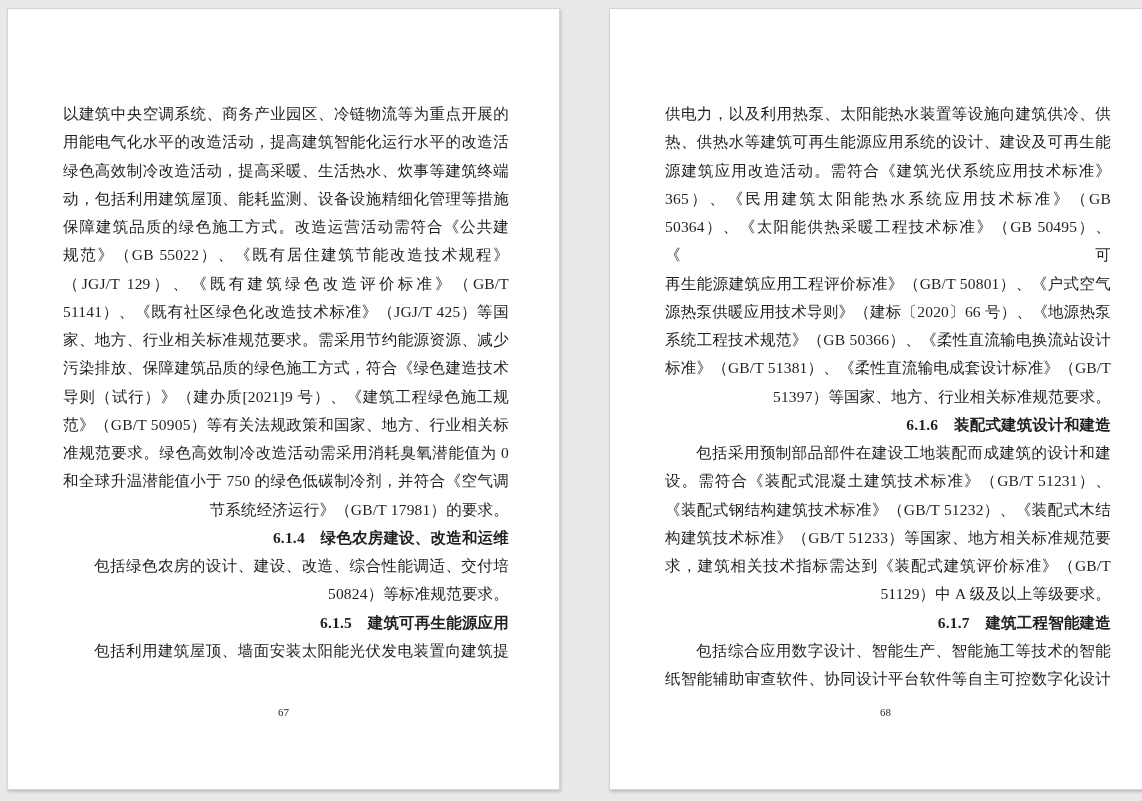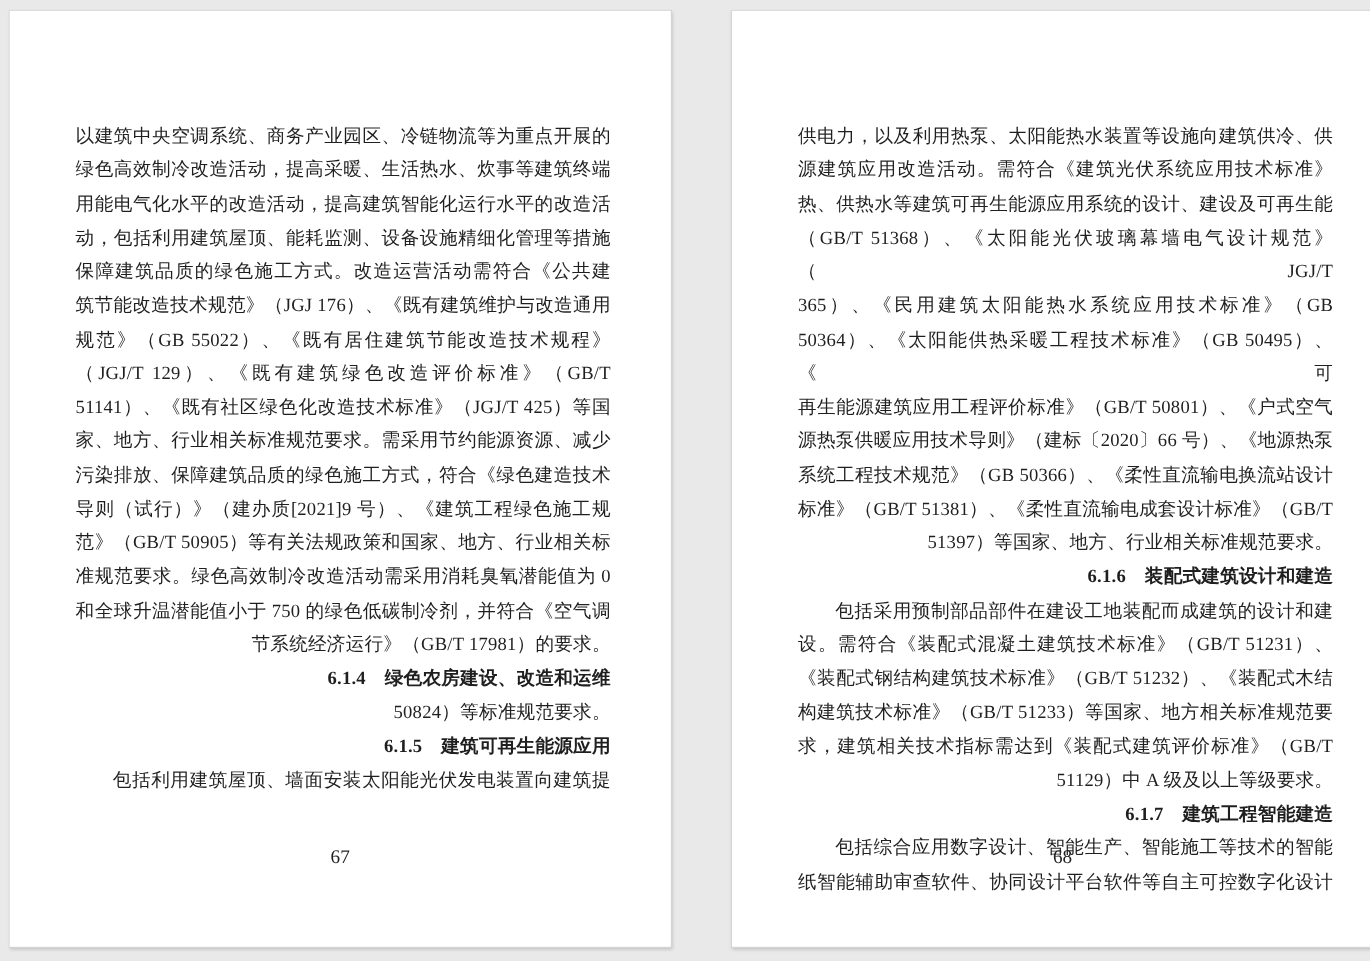--- a/index.html
+++ b/index.html
@@ -52,61 +52,60 @@
     font-weight: bold;
     padding-left: 31px;
     text-align: right;
   }
   .page-number {
     position: absolute;
     top: 697px;
     left: 0;
     width: 100%;
     text-align: center;
-    font-size: 16px;
+    font-size: 11px;
     color: #1f1f1f;
   }
 </style>
 </head>
 <body>
 
 <div class="viewer">
 
   <div class="page left">
     <div class="text-block">
         <div class="line just">以建筑中央空调系统、商务产业园区、冷链物流等为重点开展的</div>
+        <div class="line just">用能电气化水平的改造活动，提高建筑智能化运行水平的改造活</div>
         <div class="line just">绿色高效制冷改造活动，提高采暖、生活热水、炊事等建筑终端</div>
-        <div class="line just">用能电气化水平的改造活动，提高建筑智能化运行水平的改造活</div>
         <div class="line just">动，包括利用建筑屋顶、能耗监测、设备设施精细化管理等措施</div>
         <div class="line just">保障建筑品质的绿色施工方式。改造运营活动需符合《公共建</div>
-        <div class="line just">筑节能改造技术规范》（JGJ 176）、《既有建筑维护与改造通用</div>
         <div class="line just">规范》（GB 55022）、《既有居住建筑节能改造技术规程》</div>
         <div class="line just">（JGJ/T 129）、《既有建筑绿色改造评价标准》（GB/T</div>
         <div class="line just">51141）、《既有社区绿色化改造技术标准》（JGJ/T 425）等国</div>
         <div class="line just">家、地方、行业相关标准规范要求。需采用节约能源资源、减少</div>
         <div class="line just">污染排放、保障建筑品质的绿色施工方式，符合《绿色建造技术</div>
         <div class="line just">导则（试行）》（建办质[2021]9 号）、《建筑工程绿色施工规</div>
         <div class="line just">范》（GB/T 50905）等有关法规政策和国家、地方、行业相关标</div>
         <div class="line just">准规范要求。绿色高效制冷改造活动需采用消耗臭氧潜能值为 0</div>
         <div class="line just">和全球升温潜能值小于 750 的绿色低碳制冷剂，并符合《空气调</div>
         <div class="line plain">节系统经济运行》（GB/T 17981）的要求。</div>
         <div class="line heading">6.1.4　绿色农房建设、改造和运维</div>
+        <div class="line just indent">包括绿色农房的设计、建设、改造、综合性能调适、交付培</div>
         <div class="line plain">50824）等标准规范要求。</div>
         <div class="line heading">6.1.5　建筑可再生能源应用</div>
         <div class="line just indent">包括利用建筑屋顶、墙面安装太阳能光伏发电装置向建筑提</div>
       </div>
     <div class="page-number">67</div>
   </div>
 
   <div class="page right">
     <div class="text-block">
         <div class="line just">供电力，以及利用热泵、太阳能热水装置等设施向建筑供冷、供</div>
+        <div class="line just">热、供热水等建筑可再生能源应用系统的设计、建设及可再生能</div>
         <div class="line just">源建筑应用改造活动。需符合《建筑光伏系统应用技术标准》</div>
-        <div class="line just">热、供热水等建筑可再生能源应用系统的设计、建设及可再生能</div>
-        <div class="line just">（GB/T 51368）、《太阳能光伏玻璃幕墙电气设计规范》（JGJ/T</div>
         <div class="line just">365）、《民用建筑太阳能热水系统应用技术标准》（GB</div>
         <div class="line just">50364）、《太阳能供热采暖工程技术标准》（GB 50495）、《可</div>
         <div class="line just">再生能源建筑应用工程评价标准》（GB/T 50801）、《户式空气</div>
         <div class="line just">源热泵供暖应用技术导则》（建标〔2020〕66 号）、《地源热泵</div>
         <div class="line just">系统工程技术规范》（GB 50366）、《柔性直流输电换流站设计</div>
         <div class="line just">标准》（GB/T 51381）、《柔性直流输电成套设计标准》（GB/T</div>
         <div class="line plain">51397）等国家、地方、行业相关标准规范要求。</div>
         <div class="line heading">6.1.6　装配式建筑设计和建造</div>
         <div class="line just indent">包括采用预制部品部件在建设工地装配而成建筑的设计和建</div>
         <div class="line just">设。需符合《装配式混凝土建筑技术标准》（GB/T 51231）、</div>

